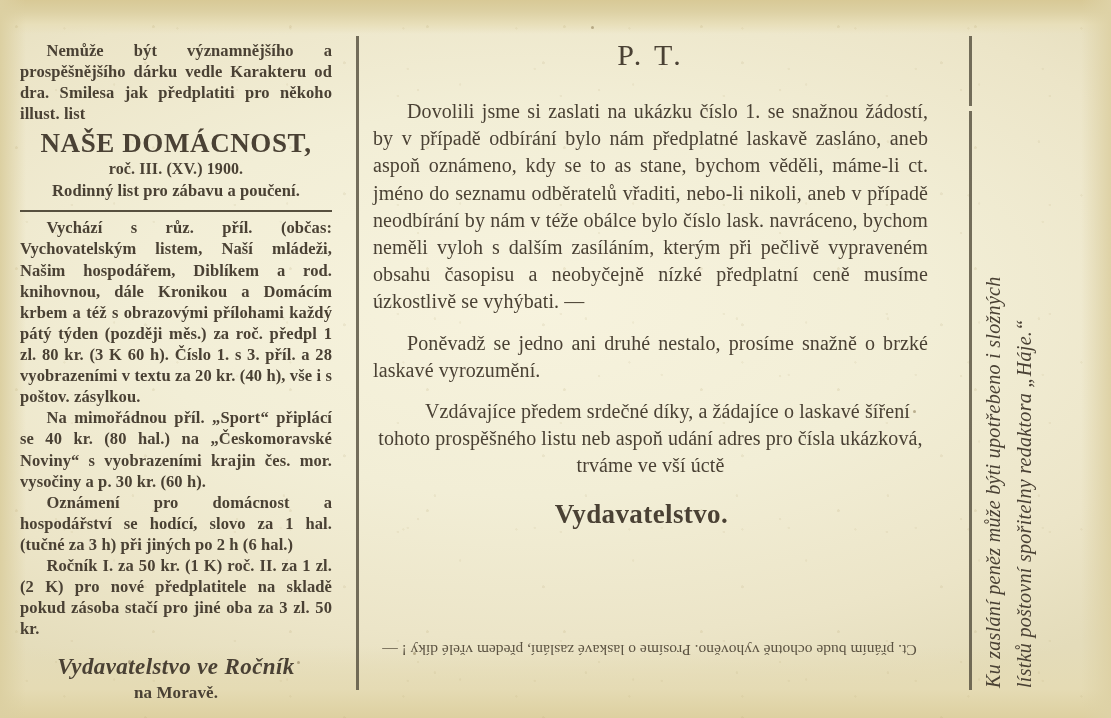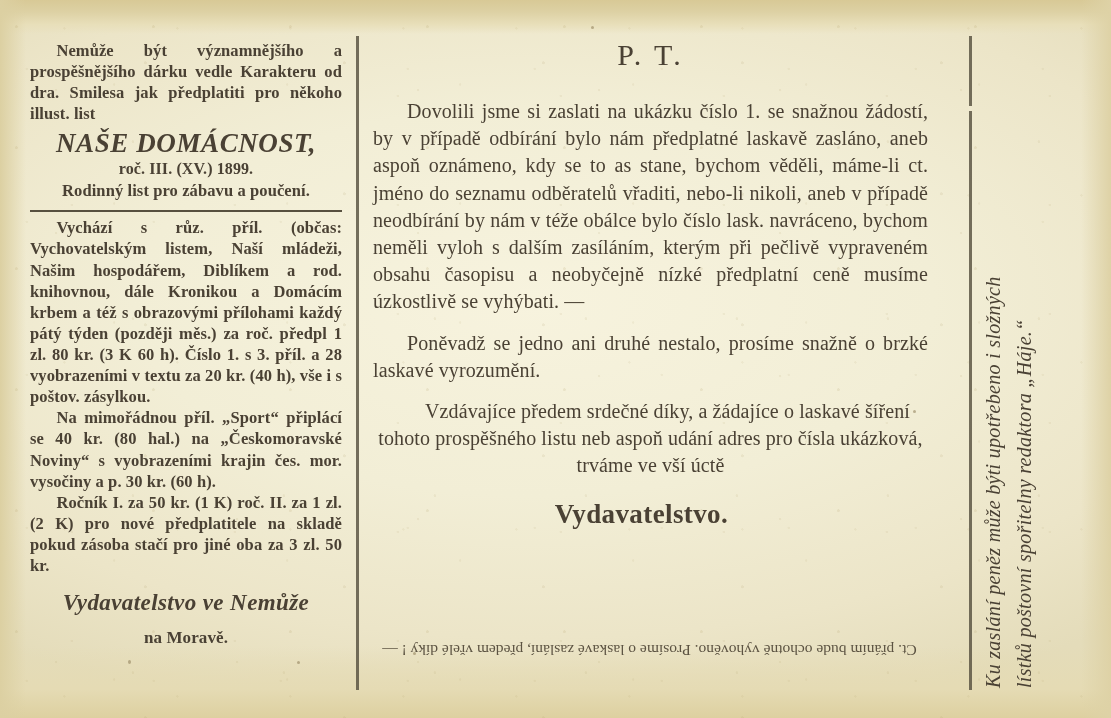--- a/index.html
+++ b/index.html
@@ -78,39 +78,38 @@
   .rule-nick {
     position: absolute;
     width: 4px; height: 5px;
     background: #efe9cf;
     left: 968px; top: 106px;
   }
 
   
   .col-left {
     position: absolute;
-    left: 30px;
+    left: 20px;
     top: 40px;
     width: 312px;
     font-size: 16.5px;
     line-height: 1.28;
     text-align: justify;
     font-weight: 700;
     letter-spacing: .1px;
   }
   .col-left p { margin: 0; text-indent: 1.6em; }
 
   .masthead {
     text-align: center;
     font-size: 27px;
     font-weight: 700;
     letter-spacing: .6px;
     margin: 5px 0 1px;
     line-height: 1.05;
-    font-style: italic;
   }
   .masthead-sub {
     text-align: center;
     font-size: 16px;
     font-weight: 700;
     margin: 0 0 1px;
   }
   .masthead-tag {
     text-align: center;
     font-size: 16.5px;
@@ -126,21 +125,21 @@
     font-style: italic;
     font-weight: 700;
     font-size: 23px;
     margin-top: 12px;
     letter-spacing: .4px;
   }
   .signature-sub {
     text-align: center;
     font-size: 17px;
     font-weight: 700;
-    margin-top: 9px;
+    margin-top: 1px;
   }
 
   
   .col-main {
     position: absolute;
     left: 368px;
     top: 38px;
     width: 565px;
   }
   .pt-head {
@@ -224,28 +223,29 @@
 
   <div class="rule rule-divider-left"></div>
   <div class="rule rule-divider-right"></div>
   <div class="rule-nick"></div>
 
   <div class="col-left">
 
     <p>Nemůže být významnějšího a prospěšnějšího dárku vedle Karakteru od dra. Smilesa jak předplatiti pro někoho illust. list</p>
 
     <div class="masthead">NAŠE DOMÁCNOST,</div>
-    <div class="masthead-sub">roč. III. (XV.) 1899.</div>
+    <div class="masthead-sub">roč. III. (XV.) 1900.</div>
     <div class="masthead-tag">Rodinný list pro zábavu a poučení.</div>
 
     <p>Vychází s růz. příl. (občas: Vychovatelským listem, Naší mládeži, Našim hospodářem, Diblíkem a rod. knihovnou, dále Kronikou a Domácím krbem a též s obrazovými přílohami každý pátý týden (později měs.) za roč. předpl 1 zl. 80 kr. (3 K 60 h). Číslo 1. s 3. příl. a 28 vyobrazeními v textu za 20 kr. (40 h), vše i s poštov. zásylkou.</p>
     <p>Na mimořádnou příl. „Sport“ připlácí se 40 kr. (80 hal.) na „Českomoravské Noviny“ s vyobrazeními krajin čes. mor. vysočiny a p. 30 kr. (60 h).</p>
+    <p>Oznámení pro domácnost a hospodářství se hodící, slovo za 1 hal. (tučné za 3 h) při jiných po 2 h (6 hal.)</p>
     <p>Ročník I. za 50 kr. (1 K) roč. II. za 1 zl. (2 K) pro nové předplatitele na skladě pokud zásoba stačí pro jiné oba za 3 zl. 50 kr.</p>
 
-    <div class="signature-script">Vydavatelstvo ve Nemůže</div>
+    <div class="signature-script">Vydavatelstvo ve Ročník</div>
     <div class="signature-sub">na Moravě.</div>
   </div>
 
   <div class="col-main">
     <div class="pt-head">P. T.</div>
 
     <p>Dovolili jsme si zaslati na ukázku číslo 1. se snažnou žádostí, by v případě odbírání bylo nám předplatné laskavě zasláno, aneb aspoň oznámeno, kdy se to as stane, bychom věděli, máme-li ct. jméno do seznamu odběratelů vřaditi, nebo-li nikoli, aneb v případě neodbírání by nám v téže obálce bylo číslo lask. navráceno, bychom neměli vyloh s dalším zasíláním, kterým při pečlivě vypraveném obsahu časopisu a neobyčejně nízké předplatní ceně musíme úzkostlivě se vyhýbati. —</p>
     <p>Poněvadž se jedno ani druhé nestalo, prosíme snažně o brzké laskavé vyrozumění.</p>
     <p class="last">Vzdávajíce předem srdečné díky, a žádajíce o laskavé šíření tohoto prospěšného listu neb aspoň udání adres pro čísla ukázková, trváme ve vší úctě</p>
 

